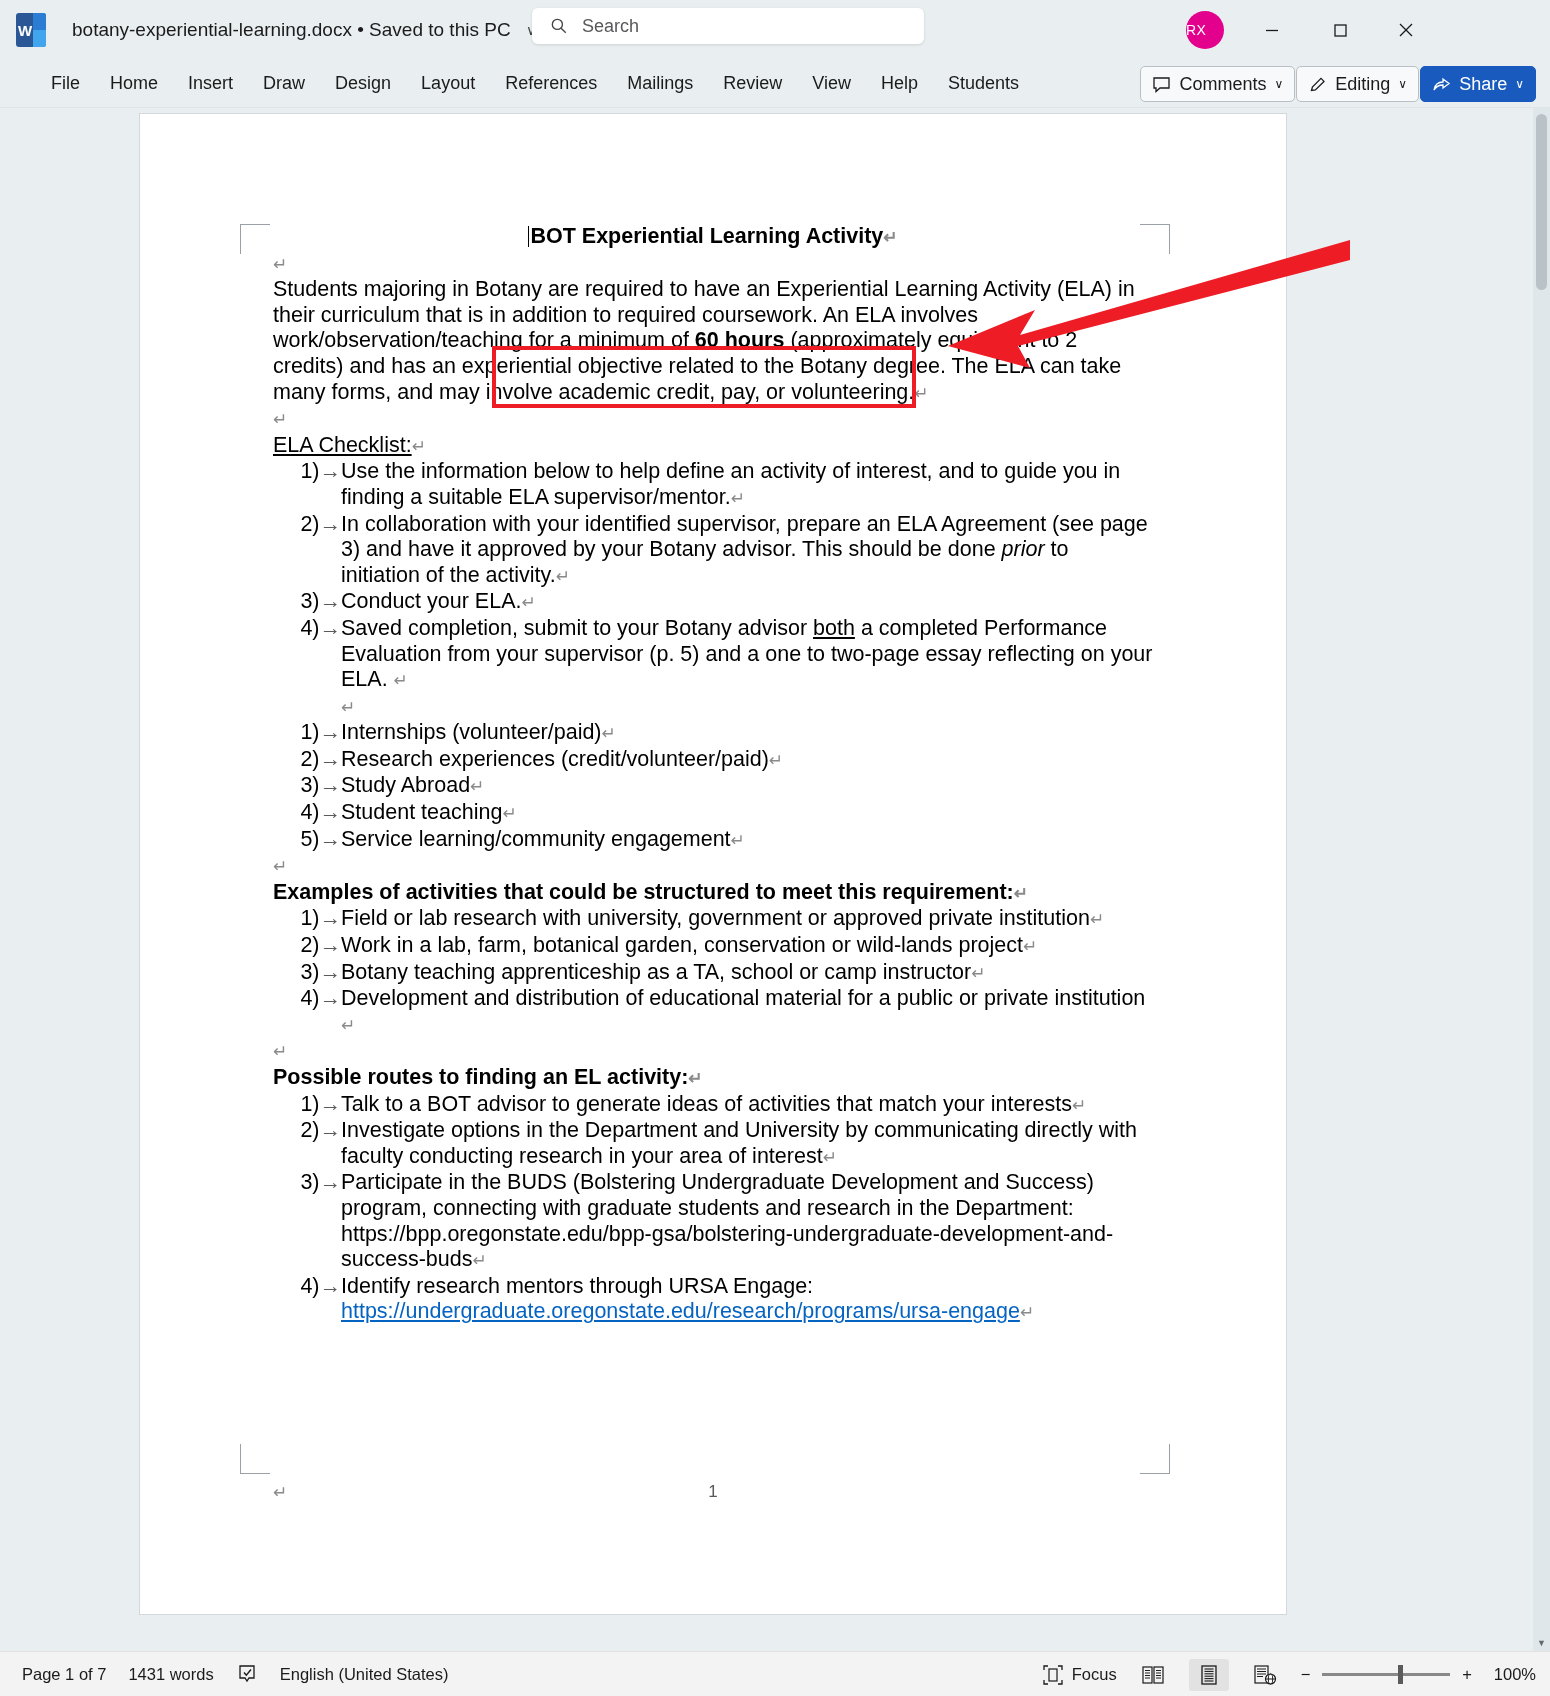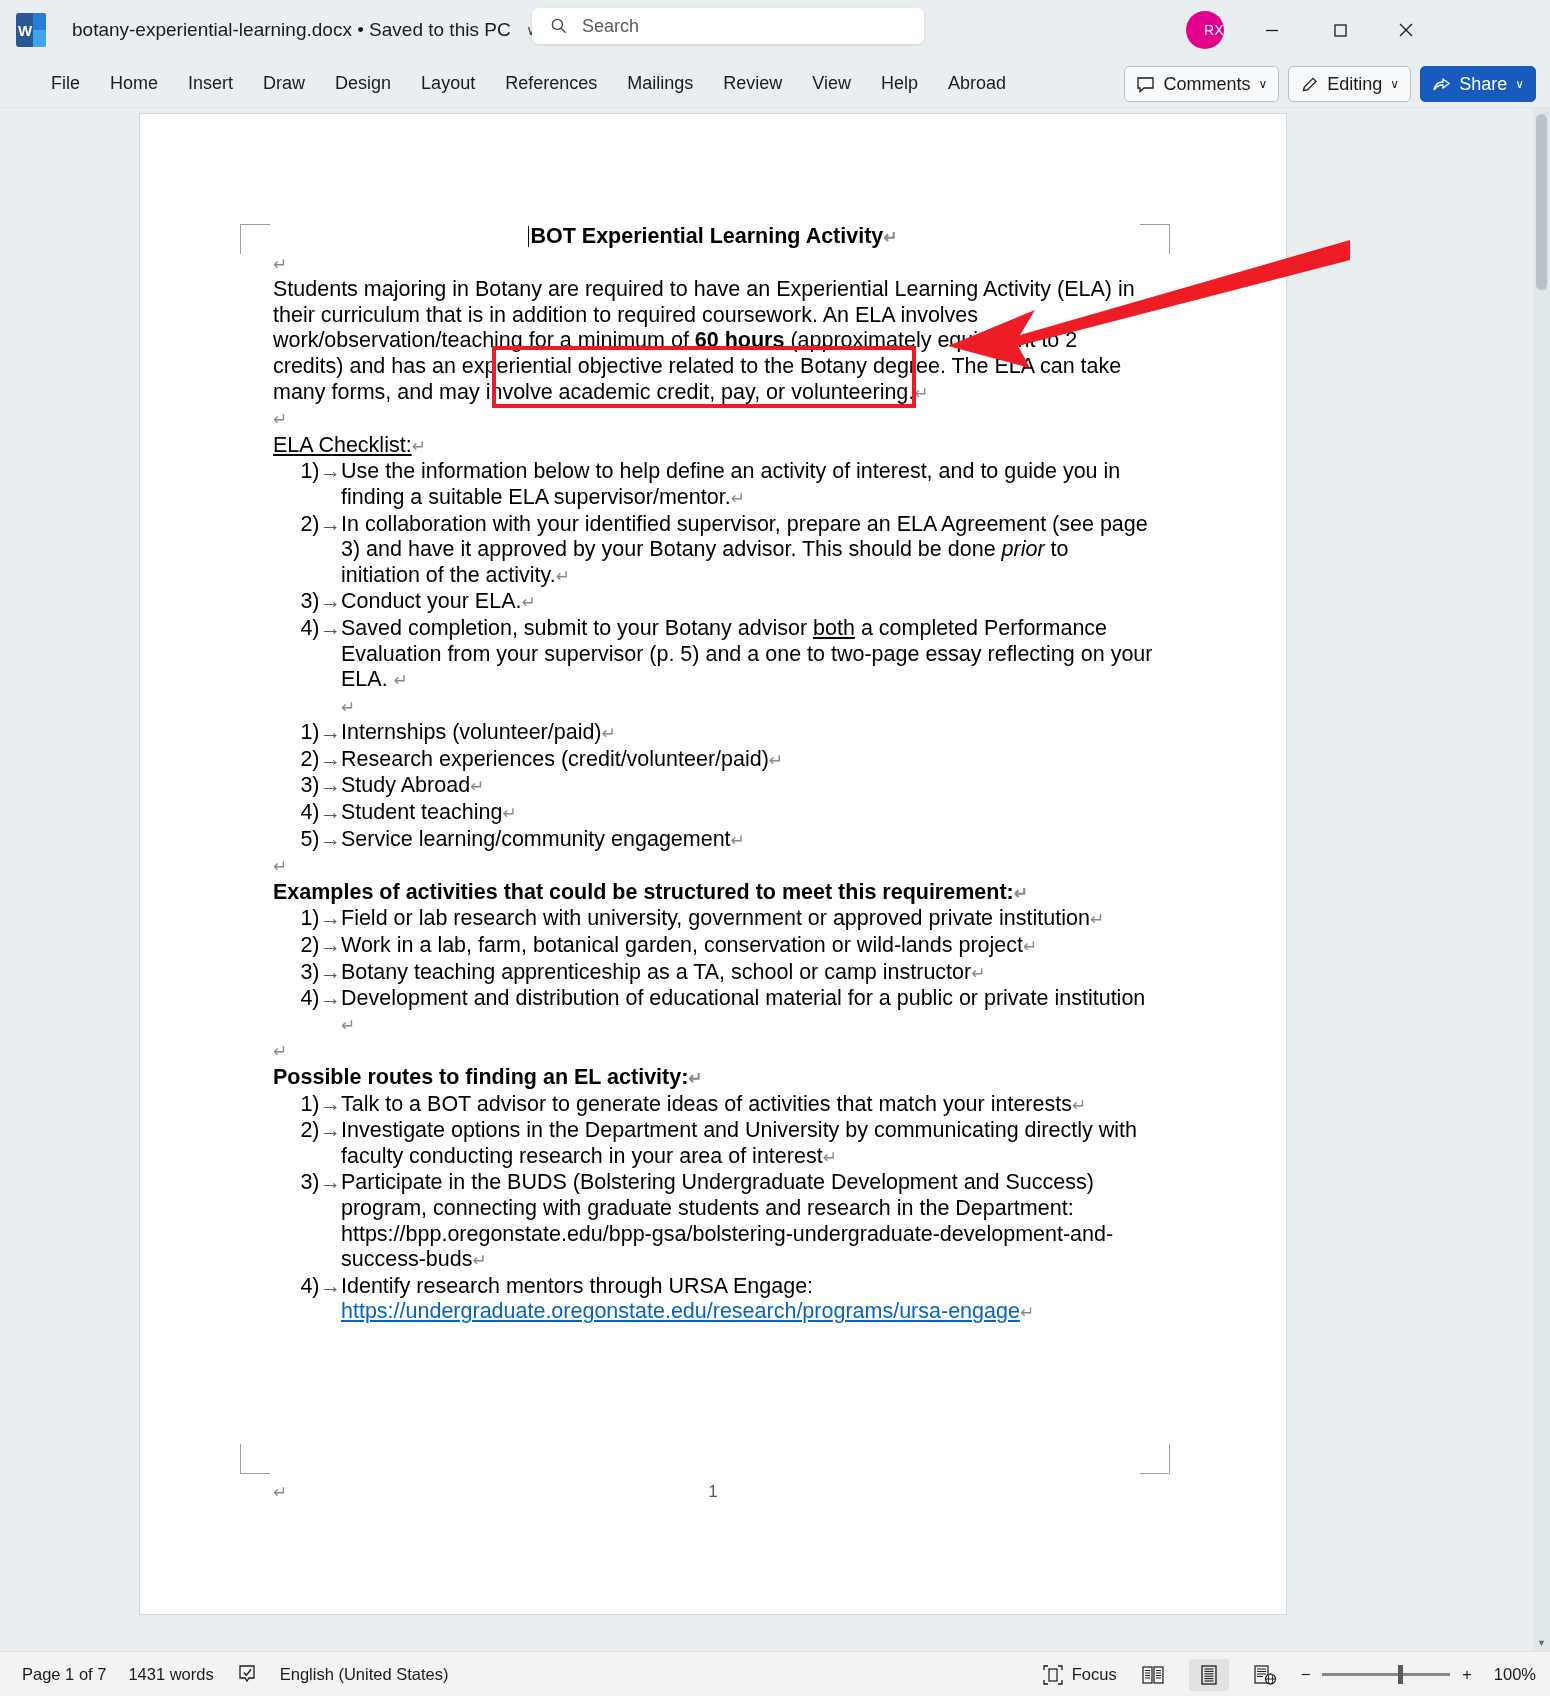--- a/index.html
+++ b/index.html
@@ -72,21 +72,21 @@
   .searchbox .ph {
     color: #59595b;
     font-size: 18px;
   }
   .avatar {
     position: absolute; left: 1186px; top: 11px;
     width: 38px; height: 38px; border-radius: 50%;
     background: #e3008c;
     color: #fff;
     font-size: 14px;
-    display: flex; align-items: center; justify-content: flex-end;
+    display: flex; align-items: center; justify-content: flex-start;
     letter-spacing: .3px;
   }
   .wbtn {
     position: absolute; top: 0; height: 60px; width: 64px;
     display: flex; align-items: center; justify-content: center;
     color: #1b1b1b;
   }
   .wbtn.min { left: 1240px; }
   .wbtn.max { left: 1308px; }
   .wbtn.close { left: 1374px; }
@@ -104,21 +104,21 @@
   .tab {
     font-size: 18px;
     color: #1b1b1b;
     padding: 6px 15px;
     border-radius: 5px;
     white-space: nowrap;
   }
   .tab.first { margin-left: 16px; }
   .rib-right {
     position: absolute; right: 14px; top: 6px;
-    display: flex; align-items: center; gap: 9px;
+    display: flex; align-items: center; gap: 1px;
   }
   .pillbtn {
     height: 36px;
     border: 1px solid #b9bfc4;
     background: #f7f9fa;
     border-radius: 5px;
     display: flex; align-items: center;
     padding: 0 11px;
     font-size: 18px;
     color: #1b1b1b;
@@ -336,21 +336,21 @@
   <div class="tab">Home</div>
   <div class="tab">Insert</div>
   <div class="tab">Draw</div>
   <div class="tab">Design</div>
   <div class="tab">Layout</div>
   <div class="tab">References</div>
   <div class="tab">Mailings</div>
   <div class="tab">Review</div>
   <div class="tab">View</div>
   <div class="tab">Help</div>
-  <div class="tab">Abroad</div>
+  <div class="tab">Students</div>
 
   <div class="rib-right">
     <div class="pillbtn">
       <svg width="19" height="19" viewBox="0 0 19 19">
         <path d="M2 3 h15 v10 h-9 l-4 3.5 V13 H2 Z" fill="none" stroke="#1b1b1b" stroke-width="1.3"></path>
       </svg>
       <span>Comments</span>
       <span class="tiny-chev">∨</span>
     </div>
     <div class="pillbtn">

